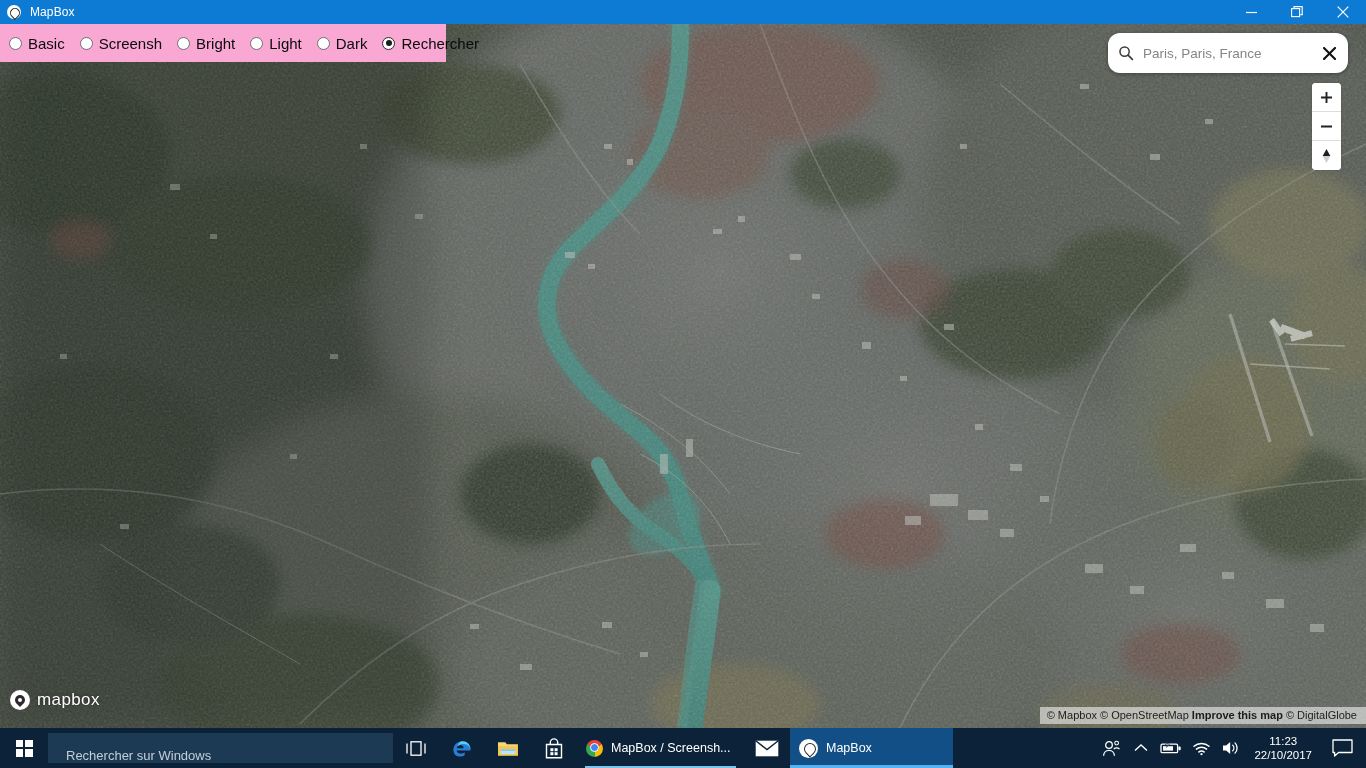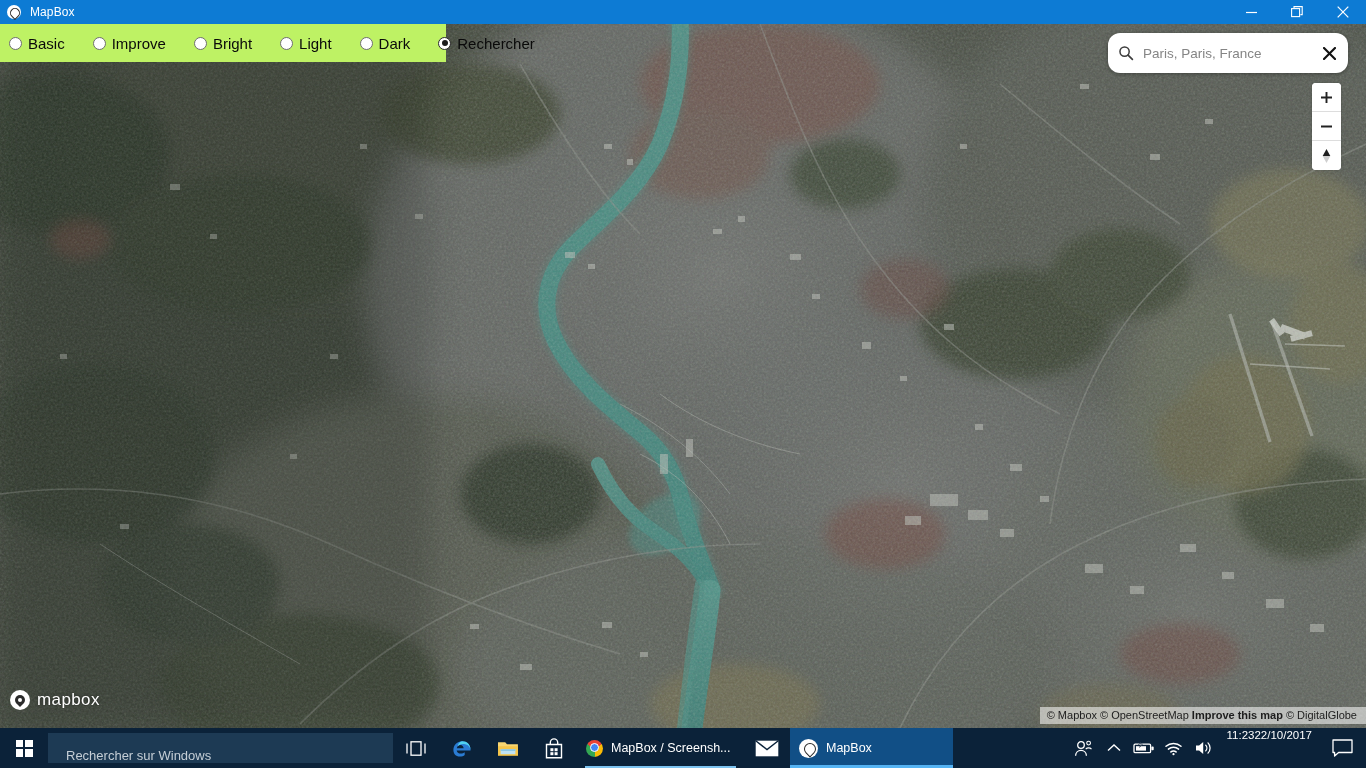--- a/index.html
+++ b/index.html
@@ -38,22 +38,22 @@
   
   .map{
     position:absolute; left:0; top:24px; width:1366px; height:704px;
     overflow:hidden; background:#4a5144;
   }
   .sat{ position:absolute; inset:0; }
 
   
   .style-bar{
     position:absolute; left:0; top:24px; width:446px; height:38px;
-    background:#bef264; z-index:30;
-    display:flex; align-items:center; padding-left:9px; gap:16px;
+    background:#f9a8d4; z-index:30;
+    display:flex; align-items:center; padding-left:9px; gap:3px;
   }
   .style-opt{ display:flex; align-items:center; margin-right:12px; cursor:default; }
   .radio{
     width:13px; height:13px; border-radius:50%;
     border:1px solid #6f6f6f; background:#fff; flex:none; position:relative;
   }
   .radio.checked{ border-color:#2b2b2b; }
   .radio.checked::after{
     content:""; position:absolute; left:2.5px; top:2.5px;
     width:6px; height:6px; border-radius:50%; background:#1b1b1b;
@@ -165,21 +165,21 @@
   }
   .tray{
     margin-left:auto; display:flex; align-items:center; height:40px; padding-right:6px;
   }
   .tray-ico{
     width:30px; height:40px; display:flex; align-items:center; justify-content:center;
     color:#fff; flex:none;
   }
   .clock{
     color:#fff; font-size:11.5px; line-height:14px; text-align:center;
-    padding:0 12px 0 8px; display:flex; flex-direction:row; justify-content:center;
+    padding:0 12px 0 8px; display:flex; flex-direction:column; justify-content:center;
     height:40px; flex:none;
   }
   .notif{
     width:36px; height:40px; display:flex; align-items:center; justify-content:center;
     flex:none; color:#fff;
   }
   .chrome-dot{ width:17px; height:17px; border-radius:50%; position:relative; flex:none;
     background:conic-gradient(from -60deg, #ea4335 0deg 120deg, #fbbc05 120deg 240deg, #34a853 240deg 360deg); }
   .chrome-dot::after{ content:""; position:absolute; left:5px; top:5px; width:7px; height:7px;
     border-radius:50%; background:#4285f4; border:1.5px solid #fff; box-sizing:content-box;
@@ -411,21 +411,21 @@
     </div>
   </div>
 
   <div class="style-bar">
     <label class="style-opt">
       <span class="radio"></span>
       <span class="style-label">Basic</span>
     </label>
     <label class="style-opt">
       <span class="radio"></span>
-      <span class="style-label">Improve</span>
+      <span class="style-label">Screensh</span>
     </label>
     <label class="style-opt">
       <span class="radio"></span>
       <span class="style-label">Bright</span>
     </label>
     <label class="style-opt">
       <span class="radio"></span>
       <span class="style-label">Light</span>
     </label>
     <label class="style-opt">

